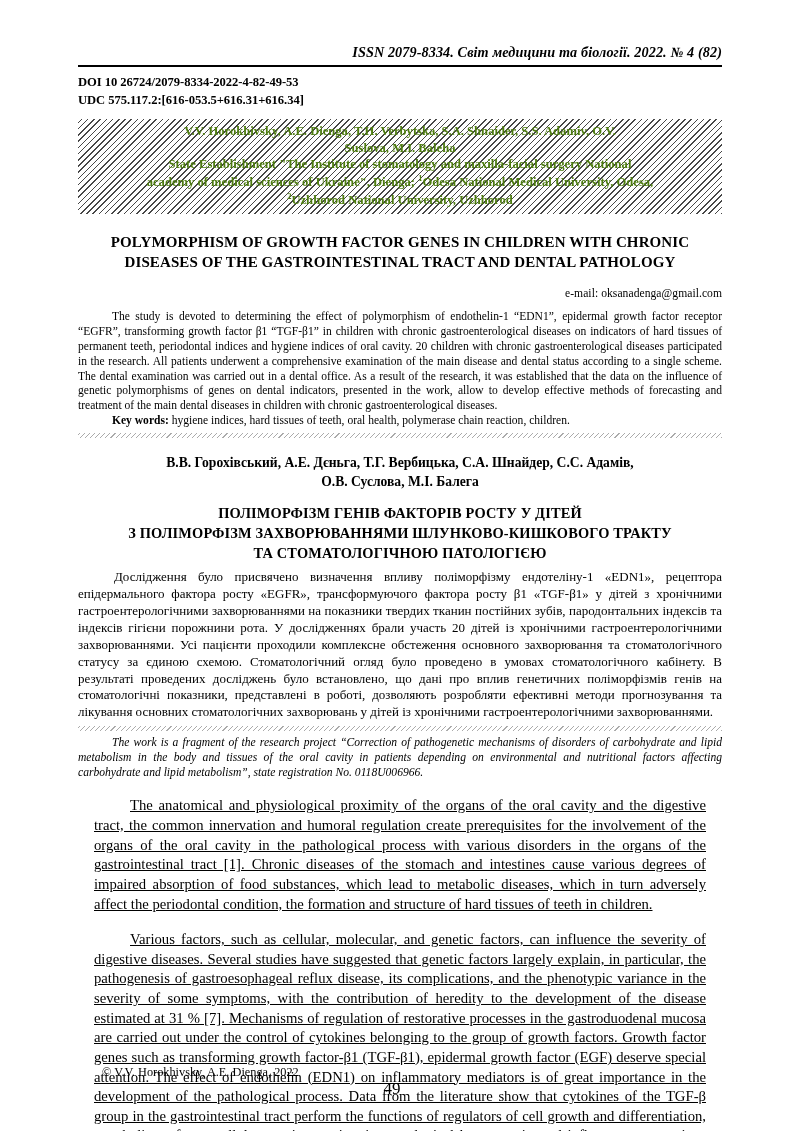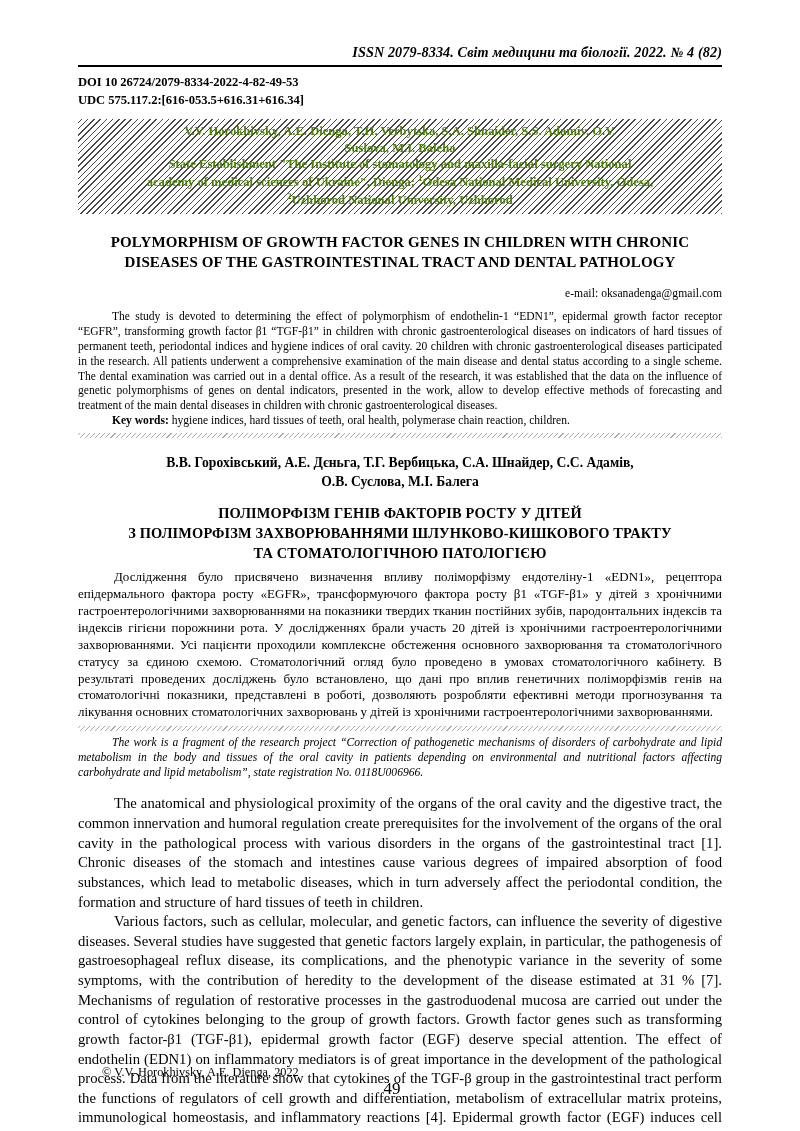--- a/index.html
+++ b/index.html
@@ -157,22 +157,23 @@
   .fundnote p { margin: 0; text-indent: 34px; }
 
   
   .body-text {
     font-size: 14.7px;
     line-height: 1.335;
     text-align: justify;
     margin-top: 14px;
   }
   .body-text p {
-    margin: 0;
+    margin: 16px;
     text-indent: 36px;
+    text-decoration: underline;
   }
 
   
   .footer {
     position: absolute;
     left: 62px;
     right: 78px;
     bottom: 26px;
     height: 40px;
   }

